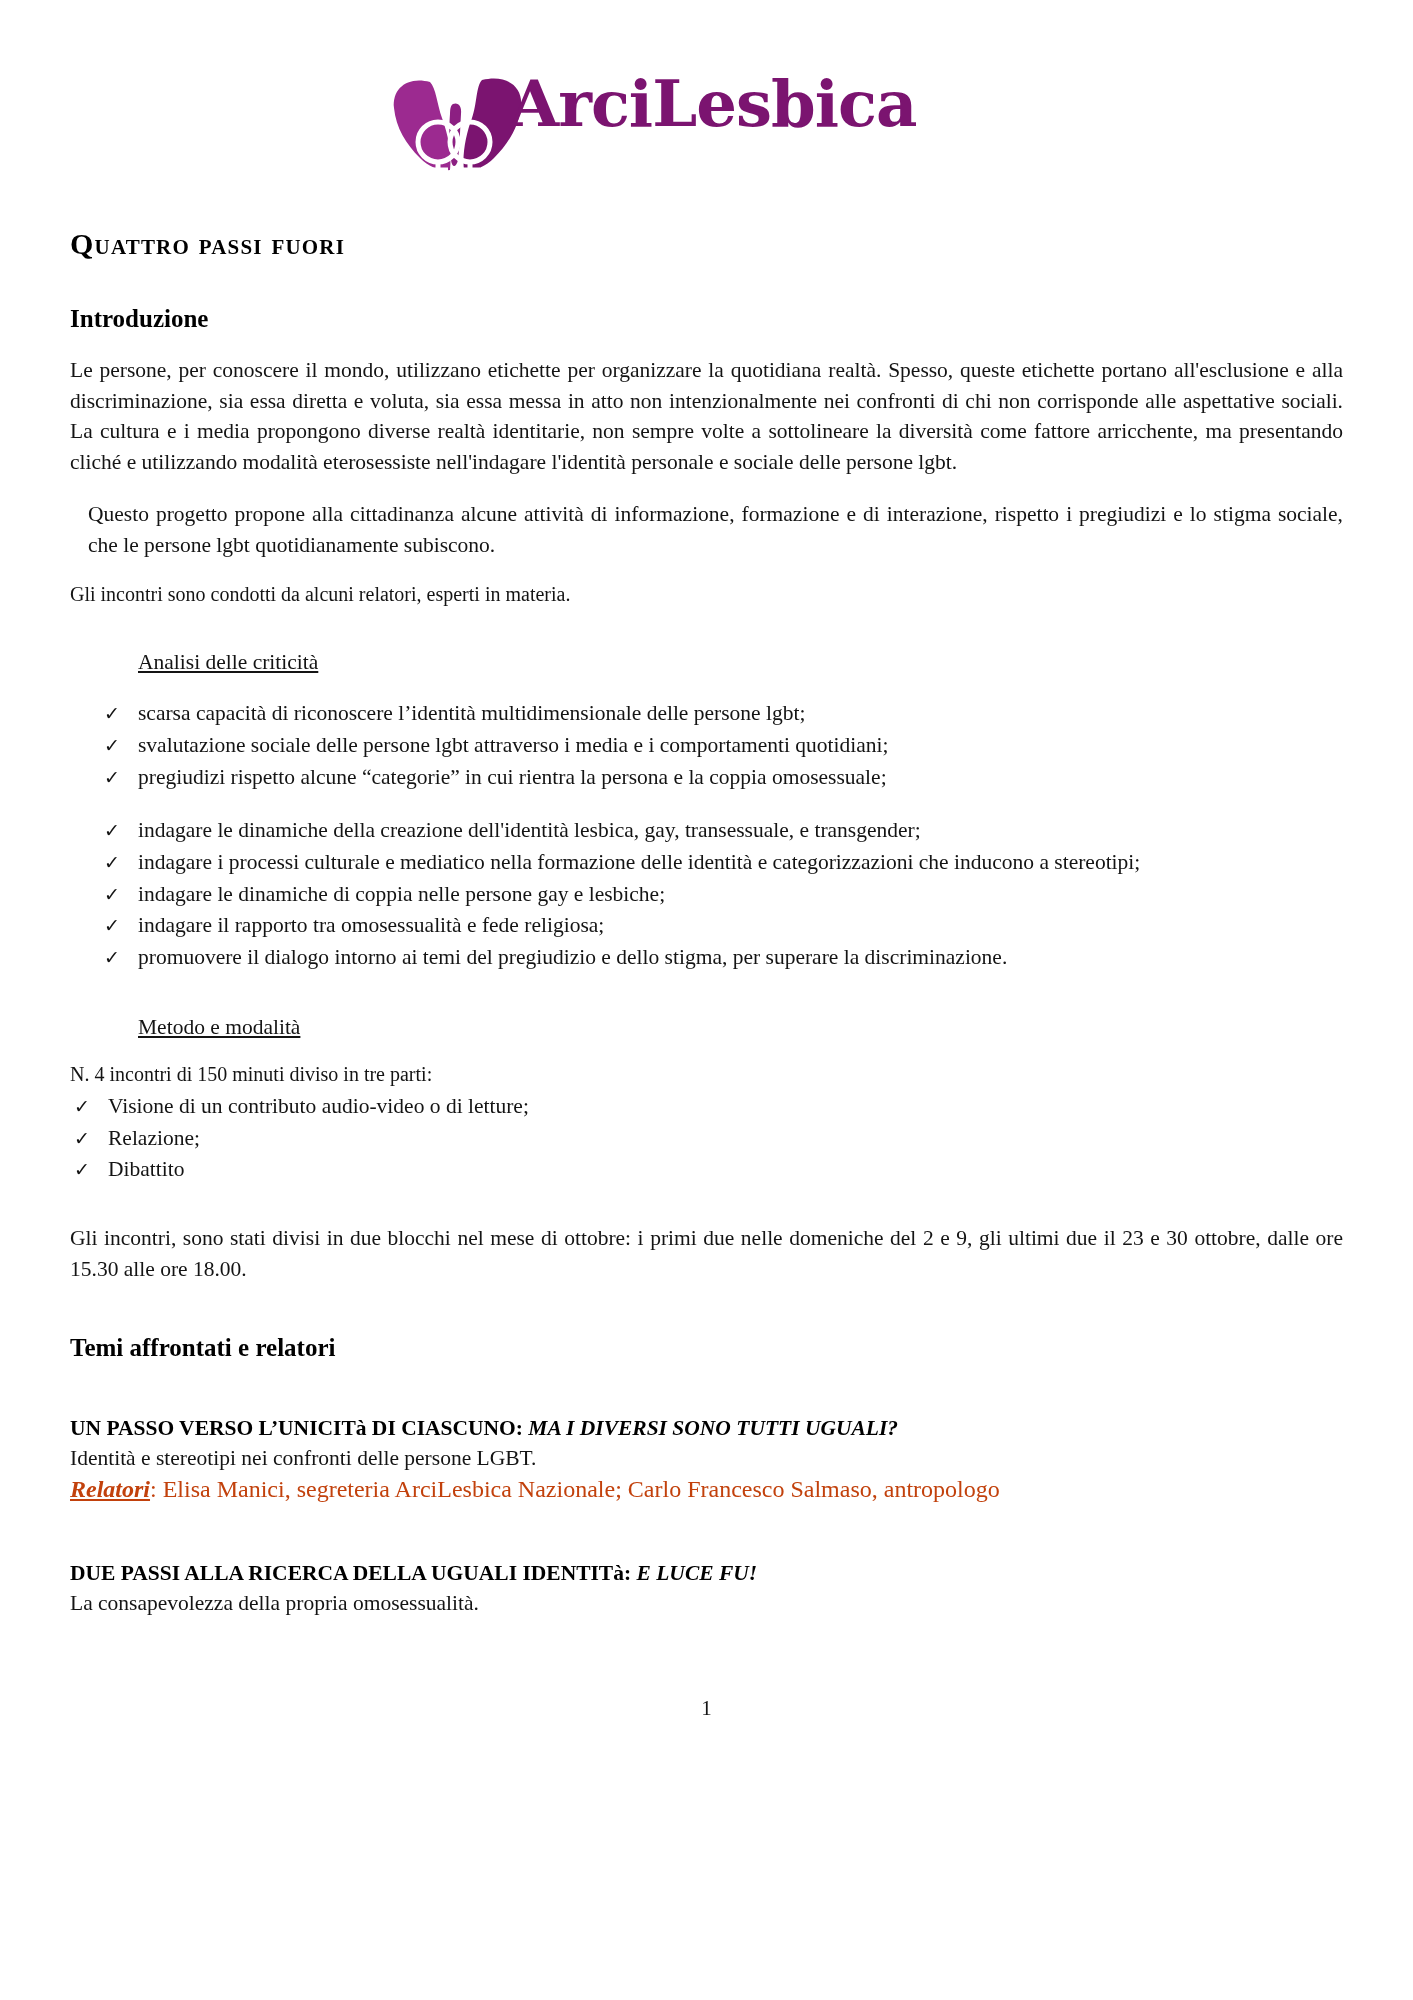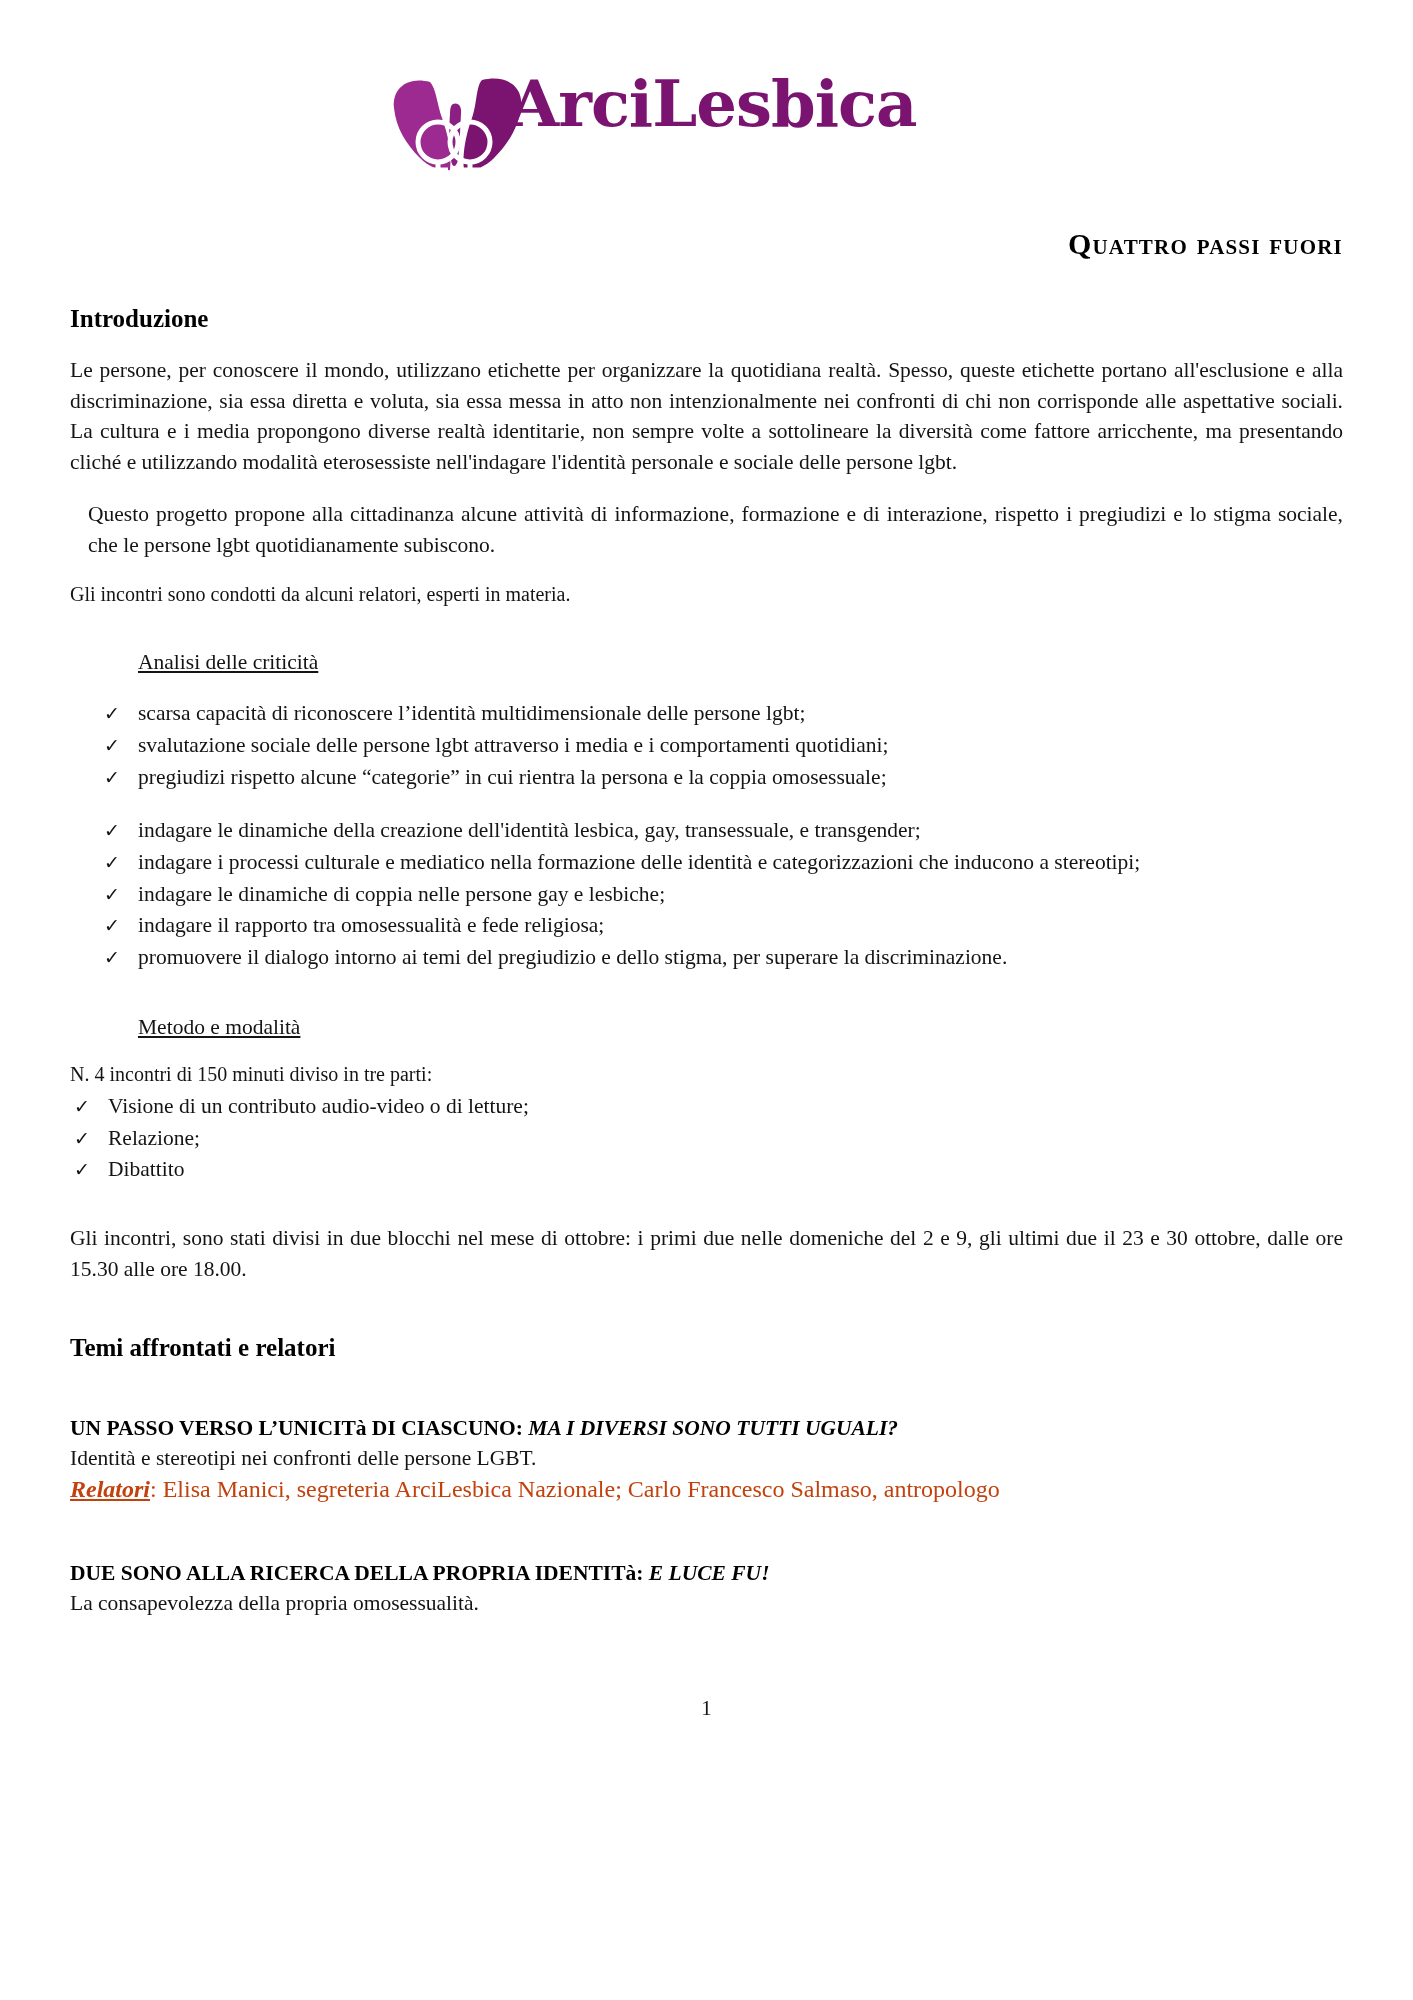--- a/index.html
+++ b/index.html
@@ -67,21 +67,21 @@
     color: #cd63c4;
     opacity: 0.82;
     line-height: 1;
     letter-spacing: -2px;
     white-space: nowrap;
     z-index: -1;
   }
 
   
   .doc-title {
-    text-align: right;
+    text-align: left;
     font-family: "Liberation Serif", "DejaVu Serif", serif;
     font-size: 30px;
     font-variant: small-caps;
     font-weight: bold;
     letter-spacing: 1.2px;
     margin: 40px 0 0 0;
     color: #000;
   }
 
   
@@ -238,19 +238,19 @@
 
   <h2 class="sec-head tight">Temi affrontati e relatori</h2>
 
   <div class="topic">
     <div class="topic-title"><span>UN PASSO VERSO L’UNICITà DI CIASCUNO: </span><span class="ital">MA I DIVERSI SONO TUTTI UGUALI?</span></div>
     <div class="topic-desc">Identità e stereotipi nei confronti delle persone LGBT.</div>
     <div class="topic-speakers"><span class="lbl">Relatori</span><span>: Elisa Manici, segreteria ArciLesbica Nazionale; Carlo Francesco Salmaso, antropologo</span></div>
   </div>
 
   <div class="topic">
-    <div class="topic-title"><span>DUE SONO ALLA RICERCA DELLA PROPRIA IDENTITà: </span><span class="ital">E LUCE FU!</span></div>
+    <div class="topic-title"><span>DUE PASSI ALLA RICERCA DELLA UGUALI IDENTITà: </span><span class="ital">E LUCE FU!</span></div>
     <div class="topic-desc">La consapevolezza della propria omosessualità.</div>
   </div>
 
   <div class="page-number">1</div>
 
 </div>
 
 </body></html>

